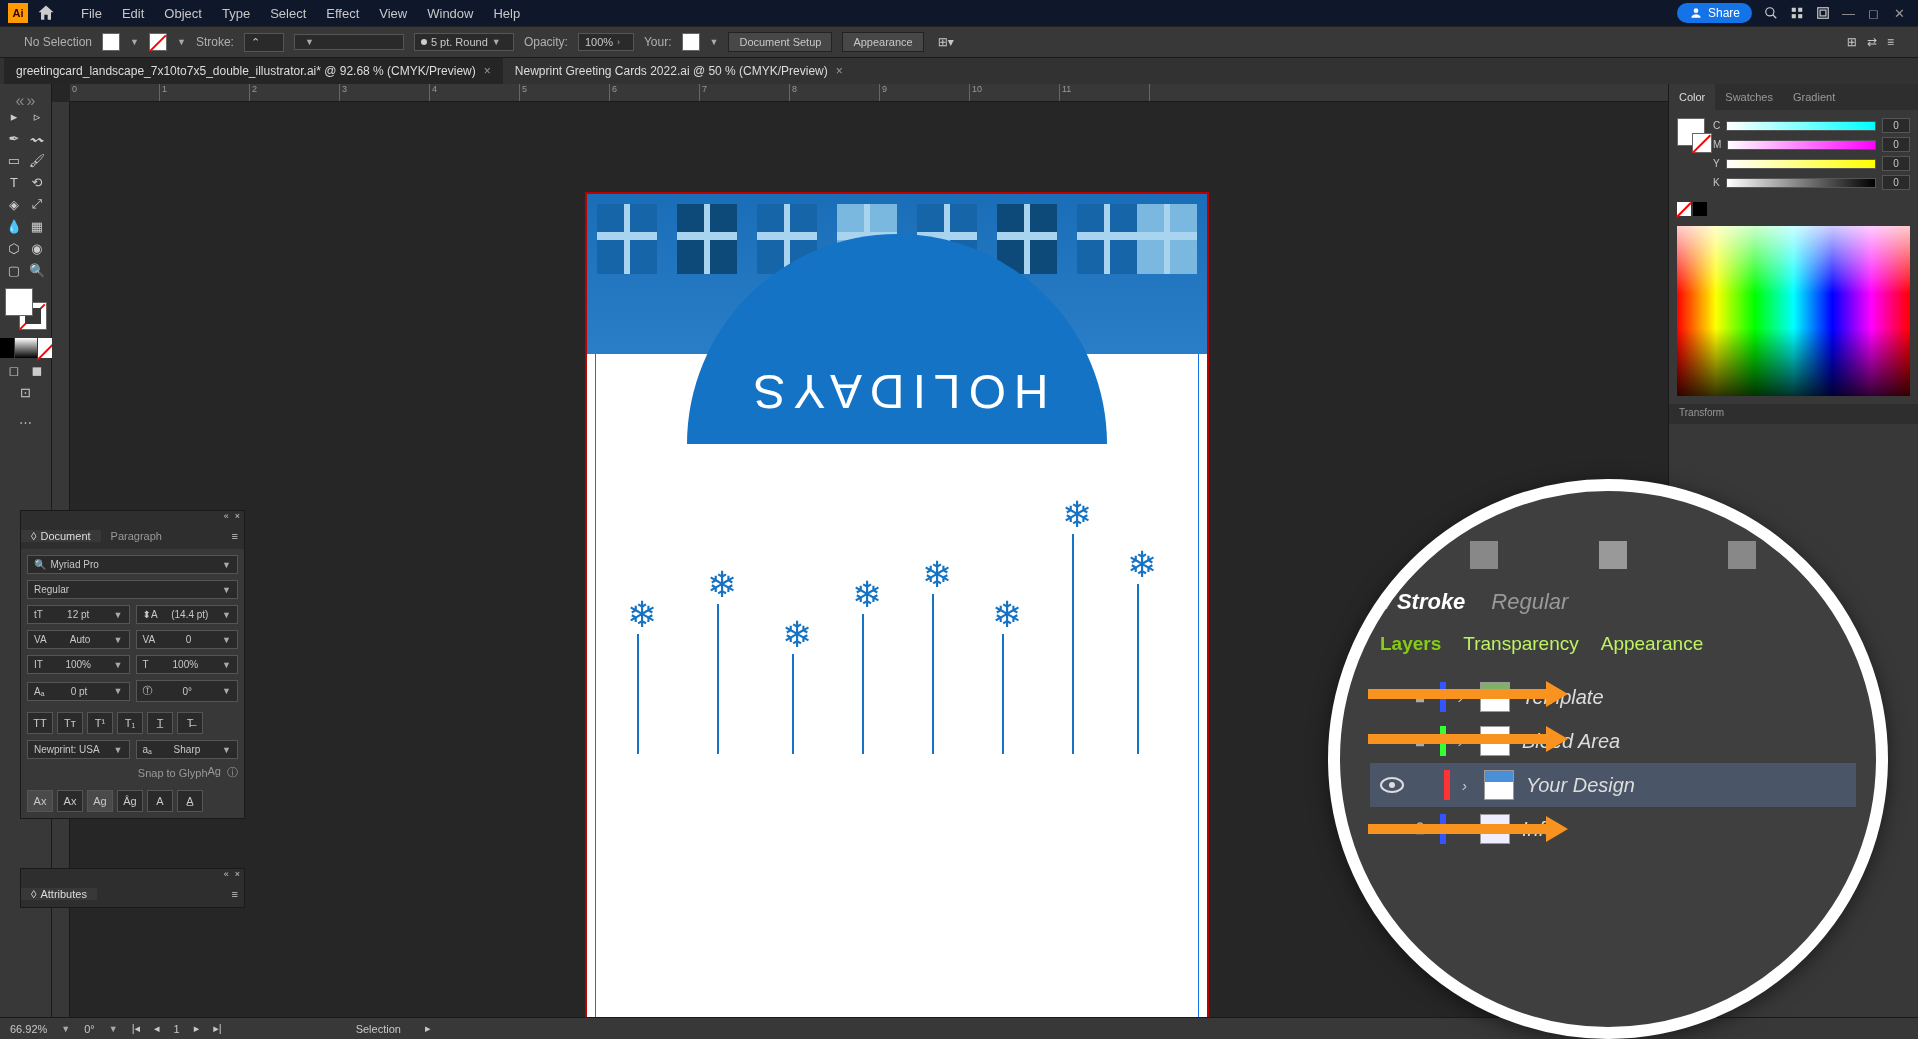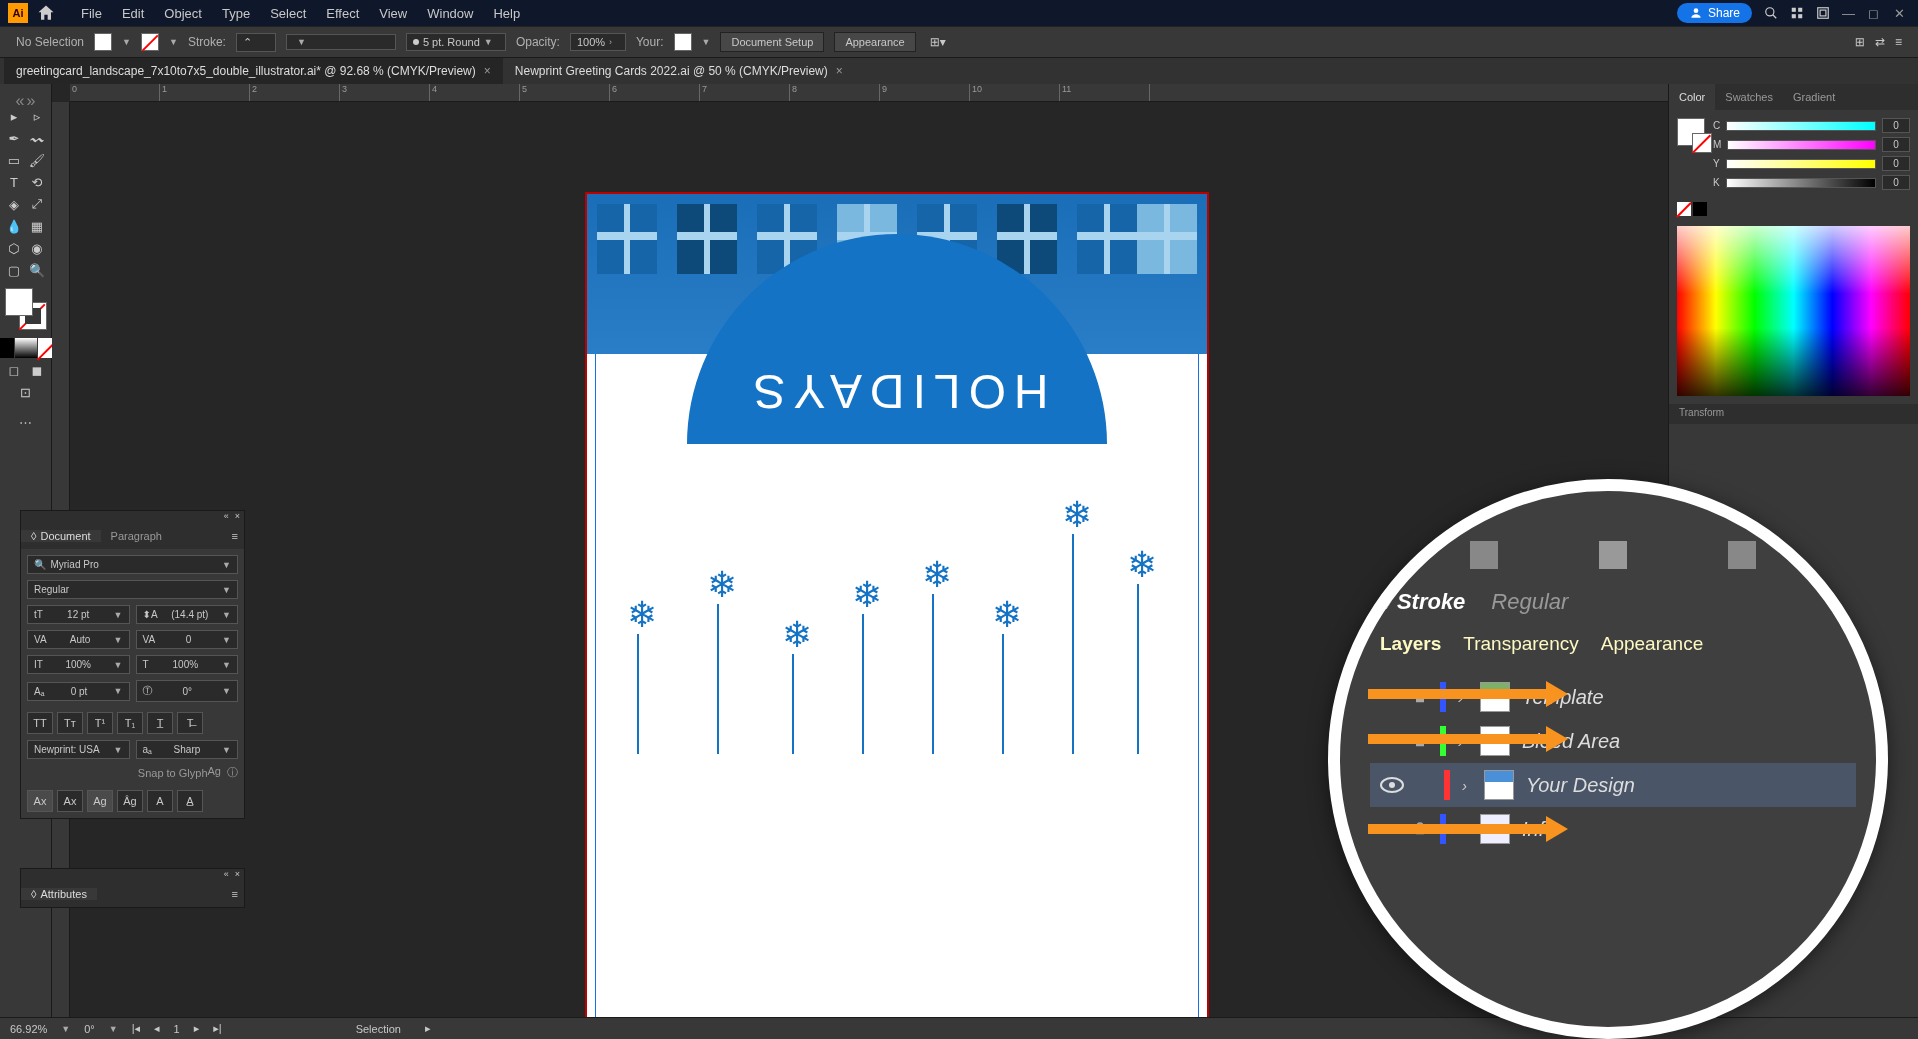--- a/index.html
+++ b/index.html
@@ -4,21 +4,21 @@
 <style>
 *{margin:0;padding:0;box-sizing:border-box;font-family:"Segoe UI",Tahoma,sans-serif;user-select:none}
 body{background:#323232;color:#c8c8c8;width:1918px;height:1039px;overflow:hidden;position:relative}
 .menubar{height:26px;background:#0f172a;display:flex;align-items:center;font-size:13px}
 .ai-logo{width:20px;height:20px;background:#ff9a00;color:#330000;font-weight:bold;display:flex;align-items:center;justify-content:center;margin:0 8px;font-size:11px}
 .home-icon{width:20px;height:20px;margin-right:15px;color:#ccc}
 .menu-item{padding:0 10px;cursor:pointer}
 .menu-right{margin-left:auto;display:flex;align-items:center;gap:12px;padding-right:10px}
 .share-btn{background:#1473e6;color:#fff;padding:3px 12px;border-radius:12px;font-size:12px;display:flex;align-items:center;gap:5px}
 .win-btn{width:14px;height:14px;color:#999;font-size:13px}
-.controlbar{height:32px;background:#383838;border-top:1px solid #222;border-bottom:1px solid #1a1a1a;display:flex;align-items:center;padding:0 16px;font-size:12px;gap:10px}
+.controlbar{height:32px;background:#383838;border-top:1px solid #222;border-bottom:1px solid #1a1a1a;display:flex;align-items:center;padding:0 24px;font-size:12px;gap:10px}
 .ctrl-label{color:#b0b0b0}
 .ctrl-swatch{width:18px;height:18px;border:1px solid #666}
 .ctrl-dd{background:#2a2a2a;border:1px solid #555;padding:2px 6px;display:flex;align-items:center;gap:4px;font-size:11px}
 .ctrl-btn{background:#474747;border:1px solid #222;padding:3px 10px;font-size:11px}
 .tabbar{height:26px;background:#323232;display:flex;align-items:center;font-size:12px;padding-left:4px}
 .doc-tab{padding:0 12px;height:26px;display:flex;align-items:center;gap:8px;color:#ddd}
 .doc-tab.active{background:#252525}
 .tab-close{color:#999}
 .workspace{position:absolute;top:84px;left:0;right:0;bottom:22px;display:flex}
 .toolbar{width:52px;background:#383838;border-right:1px solid #1a1a1a;padding-top:8px;display:flex;flex-direction:column;align-items:center;gap:2px}
@@ -66,22 +66,22 @@
 .chk{width:13px;height:13px;border:1px solid #777;background:#2a2a2a}
 .statusbar{position:absolute;bottom:0;left:0;right:0;height:22px;background:#383838;border-top:1px solid #1a1a1a;display:flex;align-items:center;font-size:11px;padding:0 10px;gap:14px}
 .zoom-overlay{position:absolute;right:30px;bottom:0;width:560px;height:560px;border-radius:50%;border:12px solid #fff;background:#3f3f3f;overflow:hidden;box-shadow:0 4px 20px rgba(0,0,0,.5)}
 .zoom-inner{padding:50px 20px 20px 30px}
 .zoom-icons{display:flex;justify-content:space-around;padding:0 50px;margin-bottom:20px}
 .zoom-icon{width:28px;height:28px;background:#888}
 .zoom-tabs{display:flex;gap:26px;padding-left:10px;margin-bottom:18px;margin-top:12px}
 .zoom-tab{font-size:22px;color:#999;font-style:italic}
 .zoom-tab.active{color:#fff;font-weight:bold}
 .zoom-tabs2{display:flex;gap:22px;padding-left:10px;margin-bottom:20px}
-.zoom-tab2{font-size:19px;color:#fef9c3}
-.zoom-tab2.active{color:#fef9c3;font-weight:bold}
+.zoom-tab2{font-size:19px;color:#bef264}
+.zoom-tab2.active{color:#84cc16;font-weight:bold}
 .layer-row{display:flex;align-items:center;gap:12px;padding:7px 10px;font-size:20px;font-style:italic;color:#ddd}
 .layer-row.selected{background:#4a5568}
 .lock-i{width:16px;height:16px;color:#999}
 .color-bar{width:6px;height:30px}
 .expand-i{width:10px;color:#ccc;font-size:15px}
 .layer-thumb{width:30px;height:30px;background:#fff;border:1px solid #999}
 .arrow-anno{position:absolute;width:200px;height:20px;display:flex;align-items:center}
 .arrow-line{flex:1;height:10px;background:#f7931e}
 .arrow-head{width:0;height:0;border-left:22px solid #f7931e;border-top:13px solid transparent;border-bottom:13px solid transparent}
 .transform-tab{height:20px;background:#2e2e2e;font-size:10px;padding:3px 10px;color:#999}

